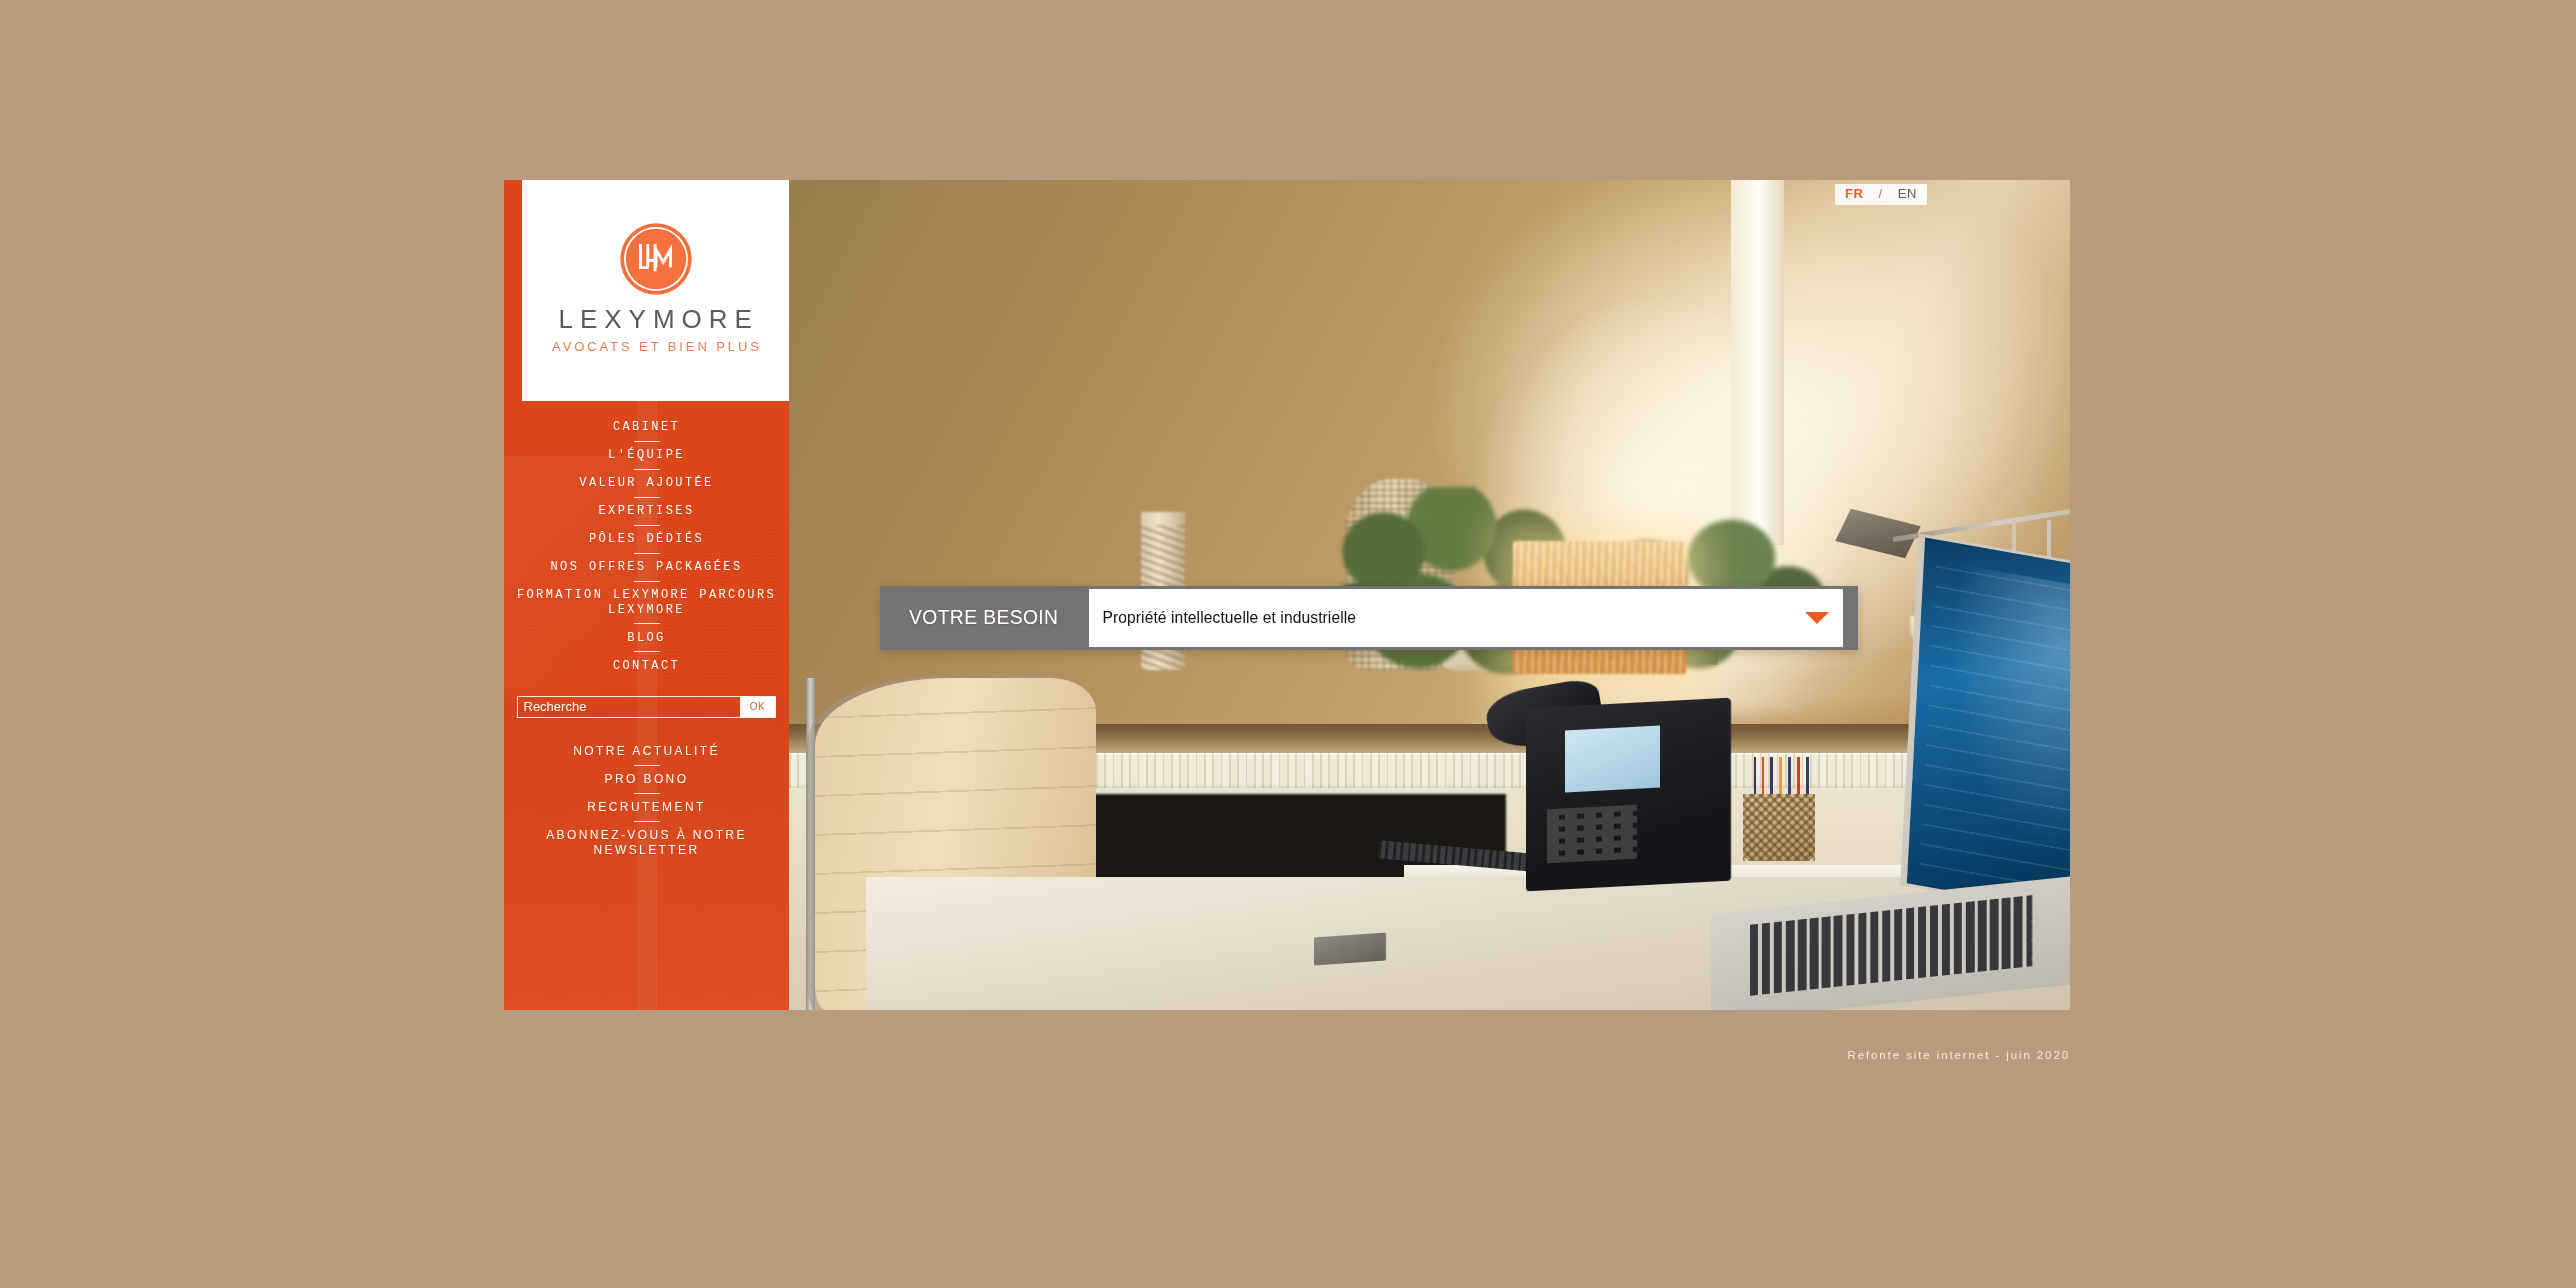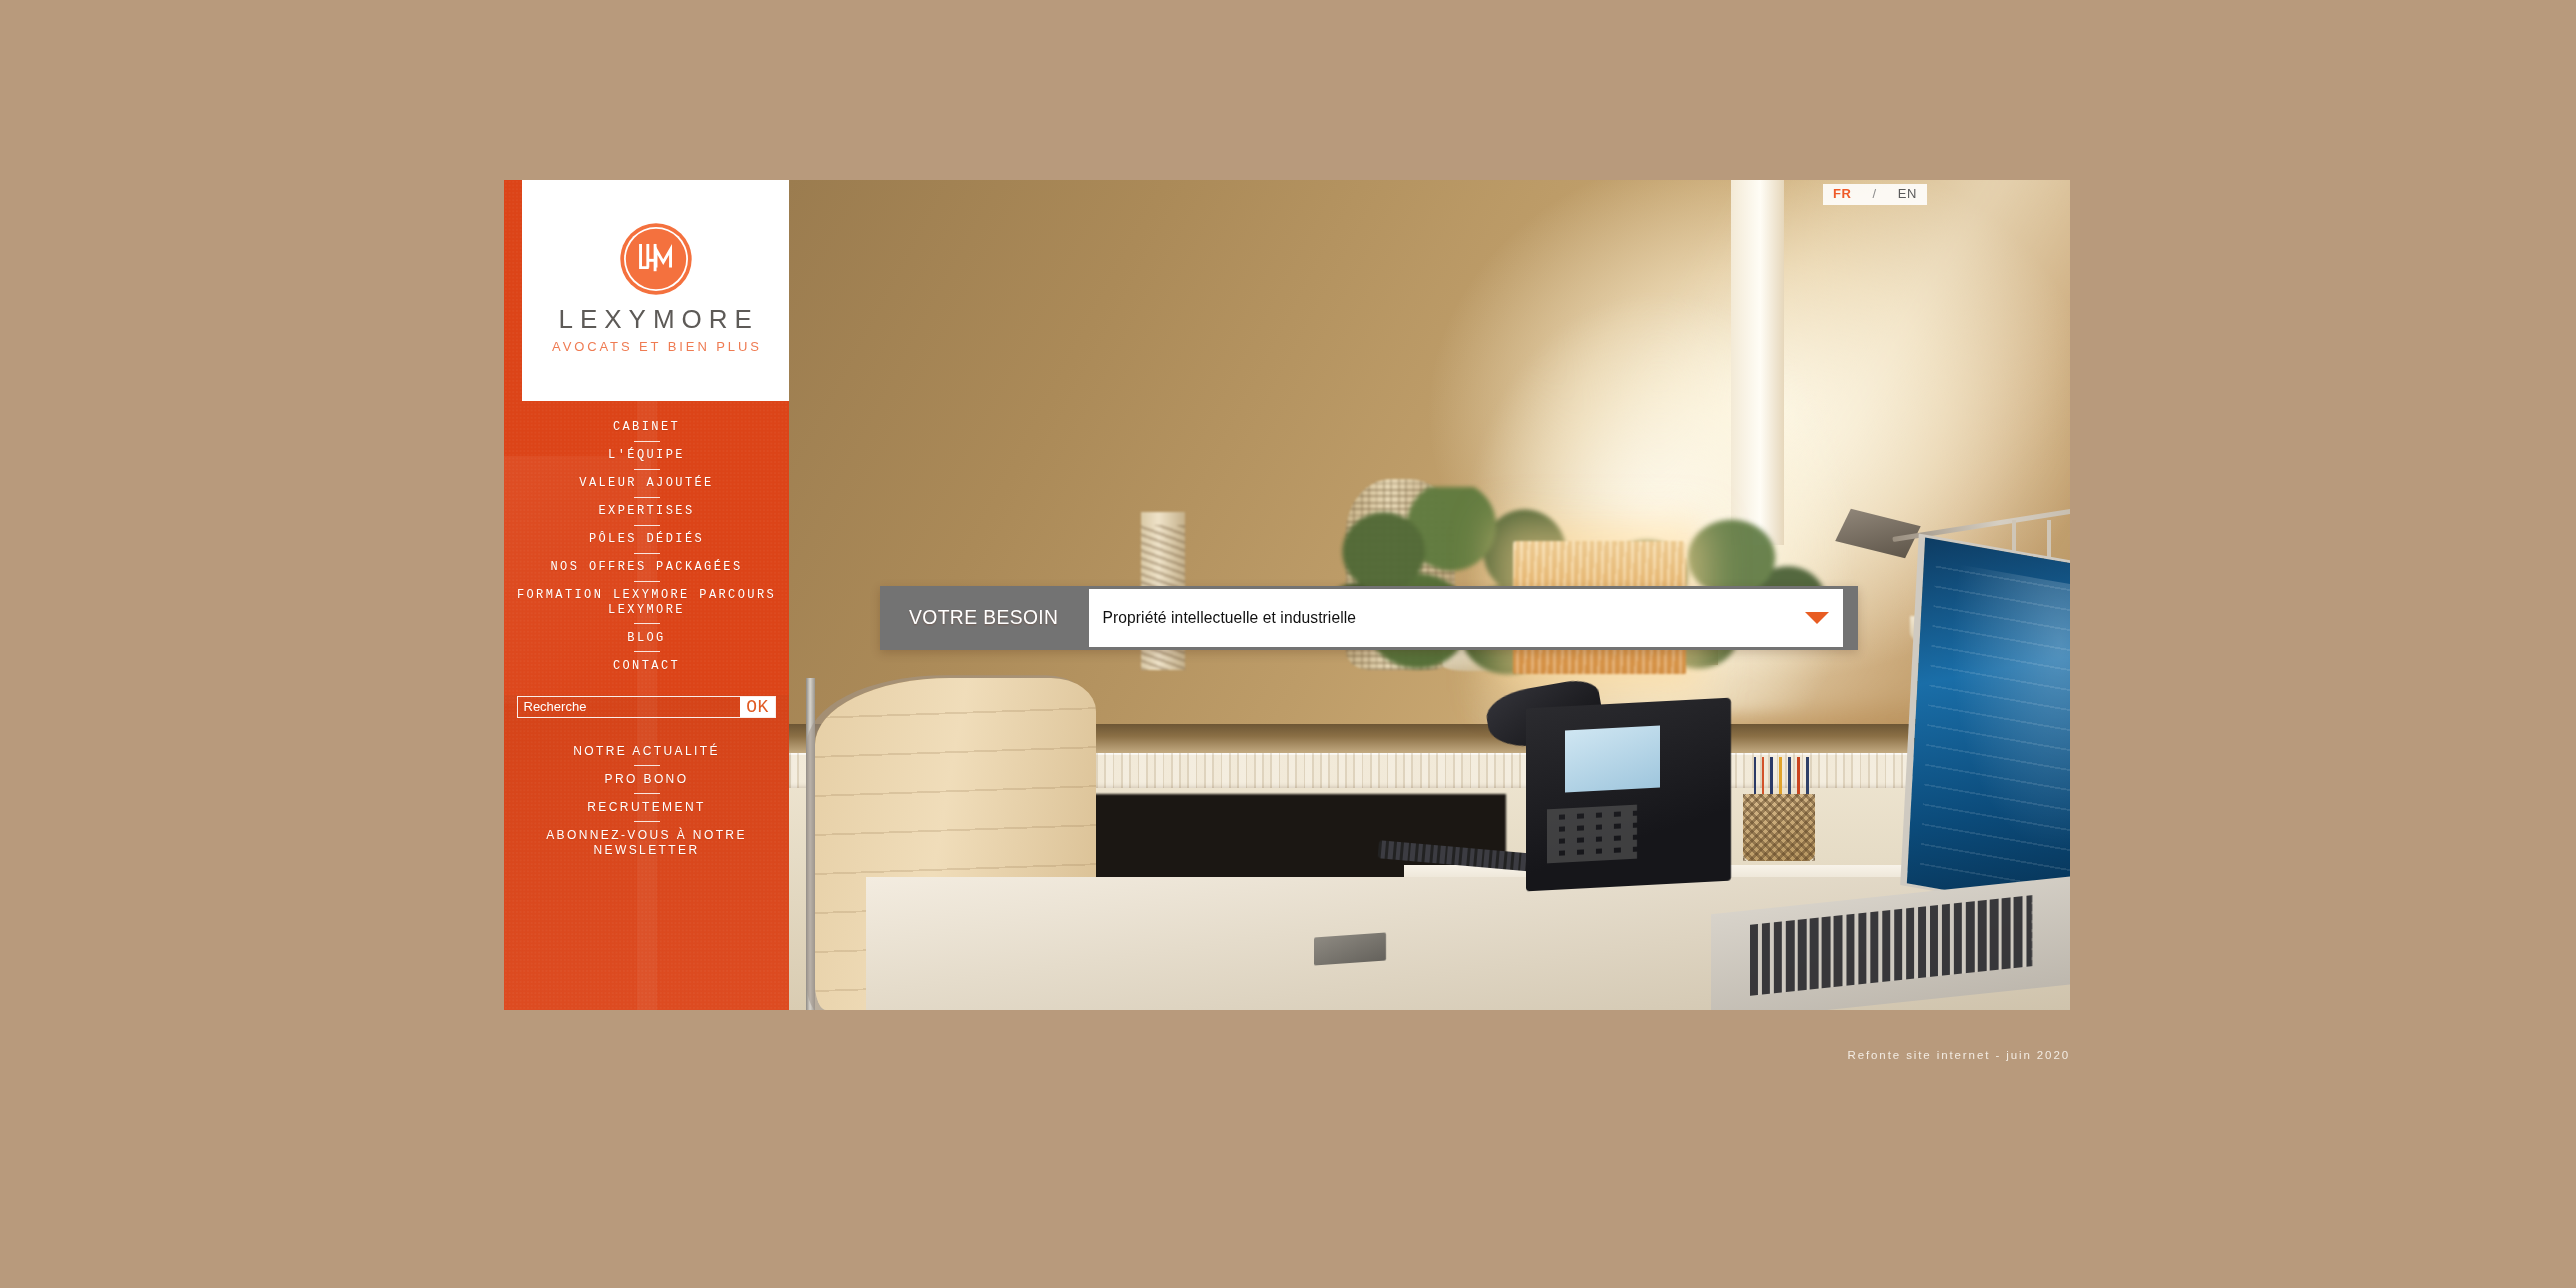--- a/index.html
+++ b/index.html
@@ -97,22 +97,22 @@
     background:transparent; border:0; outline:0;
     color:#fff; font-size:13px;
     font-family:"Liberation Sans", sans-serif;
     padding:0 5.5px;
   }
   #search-input::placeholder { color:#fff; opacity:1; }
   #search-ok {
     flex:0 0 35px;
     background:#fff; color:#e05a22;
     border:0; outline:0;
-    font-size:18px; letter-spacing:0.5px;
-    font-family:Liberation Mono, monospace;
+    font-size:10px; letter-spacing:0.5px;
+    font-family:Liberation Sans, sans-serif;
     cursor:pointer;
   }
 
   
   #nav-secondary { position:relative; z-index:3; padding-top:24px; }
 
   
   #hero {
     flex:1 1 auto; position:relative; overflow:hidden;
     background:#b5925f;
@@ -386,21 +386,21 @@
     border-radius:0 0 28% 28%; filter:blur(0.8px);
   }
 
   
   #lang {
     position:absolute; right:143px; top:3.7px;
     background:rgba(255,255,255,.88);
     padding:3.7px 10px 4.6px 10px;
     font-size:13px; letter-spacing:0.6px;
     z-index:20; line-height:1;
-    display:flex; gap:21px; align-items:center;
+    display:flex; gap:15px; align-items:center;
   }
   #lang .fr { color:#ef5a28; font-weight:bold; cursor:pointer; }
   #lang .slash { color:#8c8c8c; }
   #lang .en { color:#5a5a5a; cursor:pointer; }
 
   
   #besoin {
     position:absolute;
     left:328px; top:406px;
     width:978px; height:64px;

